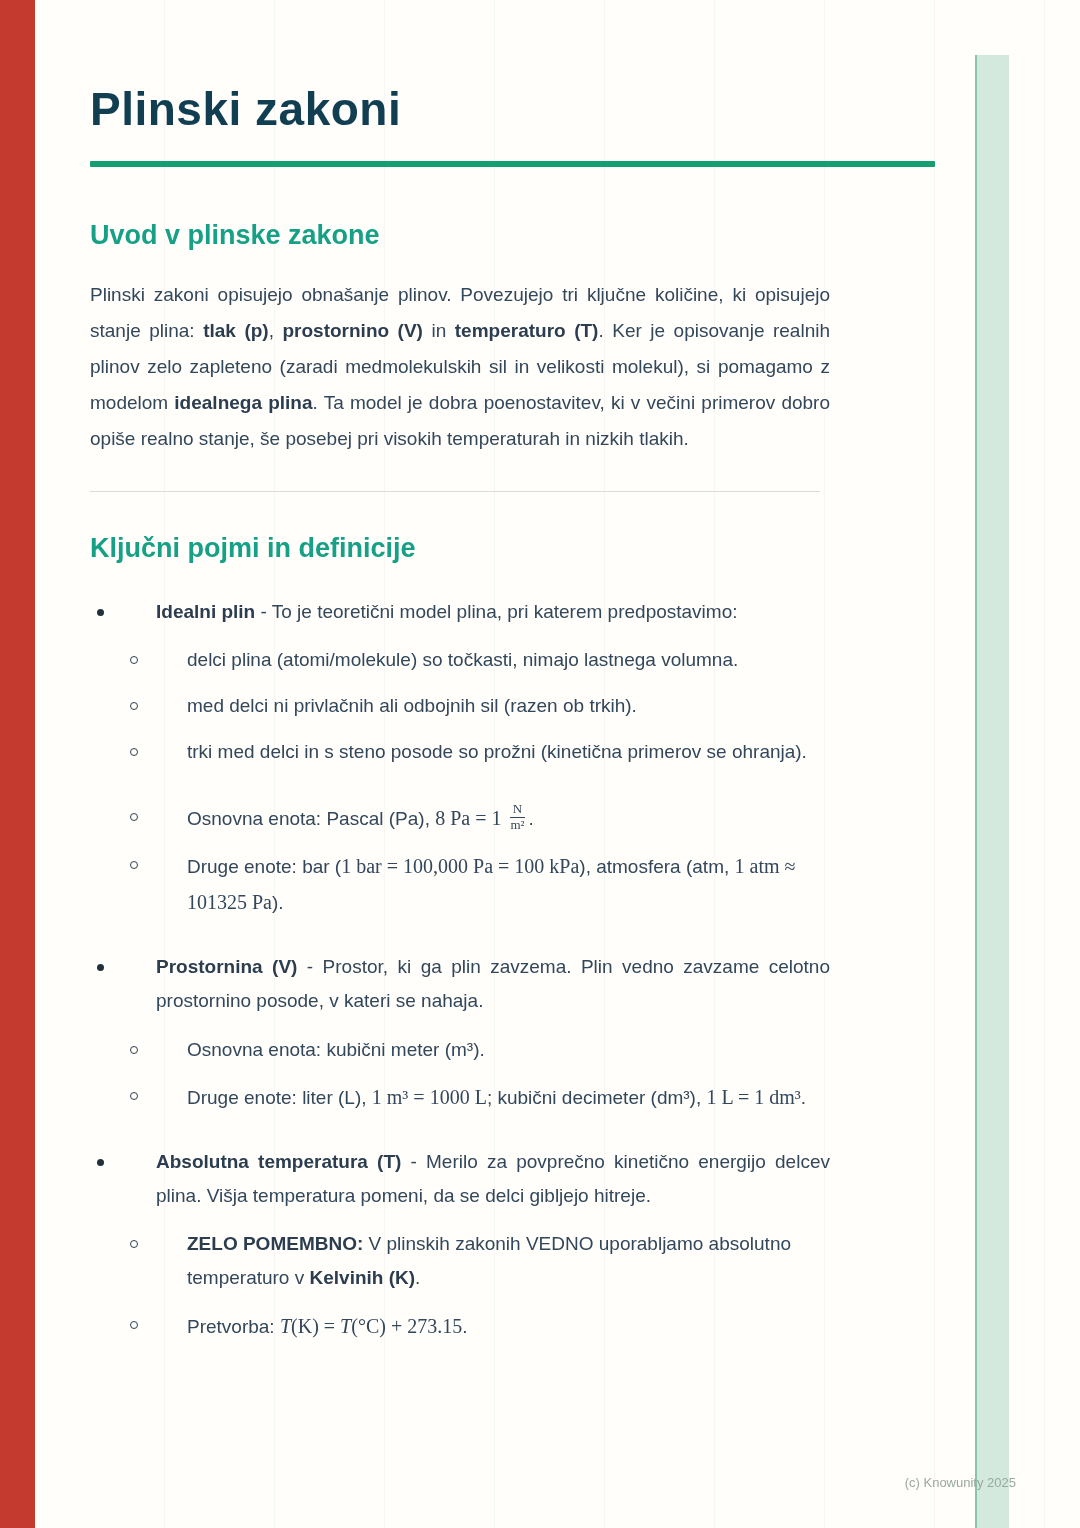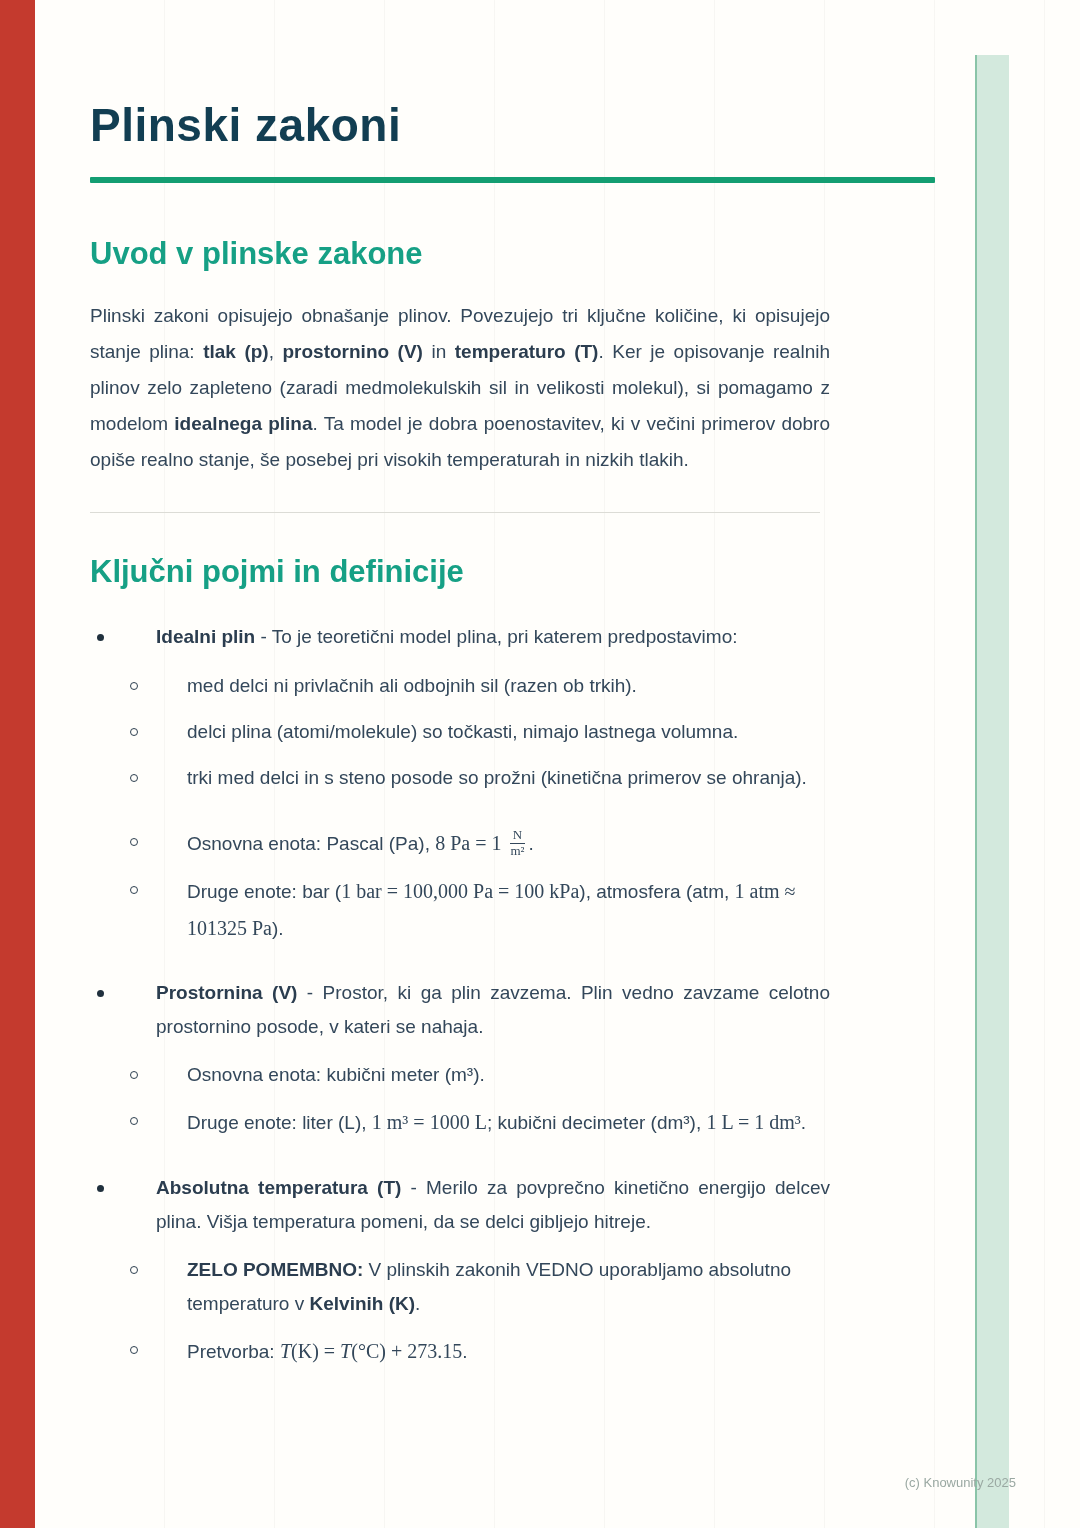--- a/index.html
+++ b/index.html
@@ -38,38 +38,38 @@
     background:var(--accent-red);
     z-index:2;
   }
   .mint-strip{
     position:absolute;left:975px;top:55px;bottom:0;width:34px;
     background:var(--mint-strip);
     border-left:2px solid var(--mint-edge);
     z-index:1;
   }
   .content{
-    position:absolute;left:90px;top:100px;width:845px;
+    position:absolute;left:90px;top:84px;width:845px;
     z-index:3;
   }
   .title{
     font-size:46px;
     font-weight:700;
     color:var(--title-color);
     letter-spacing:0.5px;
     line-height:1.1;
   }
   .title-rule{
     margin-top:26px;
     width:845px;height:6px;
     background:var(--rule-green);
     border-radius:1px;
   }
   .h2{
-    font-size:31px;
+    font-size:27px;
     font-weight:700;
     color:var(--accent-teal);
     line-height:1.2;
   }
   .section-intro{margin-top:52px;}
   .text-col{width:740px;}
   .para{
     margin-top:26px;
     font-size:19px;
     line-height:1.9;
@@ -153,27 +153,27 @@
 
       <li class="main-li">
         <div class="row">
           <span class="dot"></span>
           <div class="li-text main-text"><span class="seg-bold">Idealni plin</span><span> - To je teoretični model plina, pri katerem predpostavimo:</span></div>
         </div>
         <ul class="subs">
           <li class="sub-li">
             <div class="row">
               <span class="circle"></span>
+              <div class="li-text sub-text"><span>delci plina (atomi/molekule) so točkasti, nimajo lastnega volumna.</span></div>
+            </div>
+          </li>
+          <li class="sub-li">
+            <div class="row">
+              <span class="circle"></span>
               <div class="li-text sub-text"><span>med delci ni privlačnih ali odbojnih sil (razen ob trkih).</span></div>
-            </div>
-          </li>
-          <li class="sub-li">
-            <div class="row">
-              <span class="circle"></span>
-              <div class="li-text sub-text"><span>delci plina (atomi/molekule) so točkasti, nimajo lastnega volumna.</span></div>
             </div>
           </li>
           <li class="sub-li">
             <div class="row">
               <span class="circle"></span>
               <div class="li-text sub-text"><span>trki med delci in s steno posode so prožni (kinetična primerov se ohranja).</span></div>
             </div>
           </li>
         </ul>
       </li>

